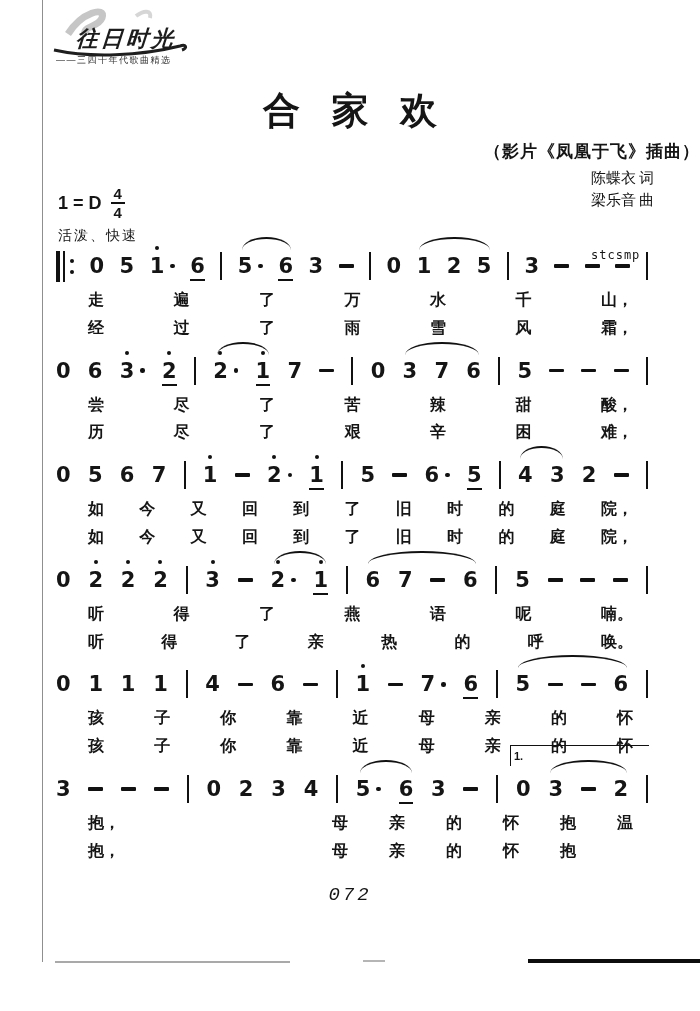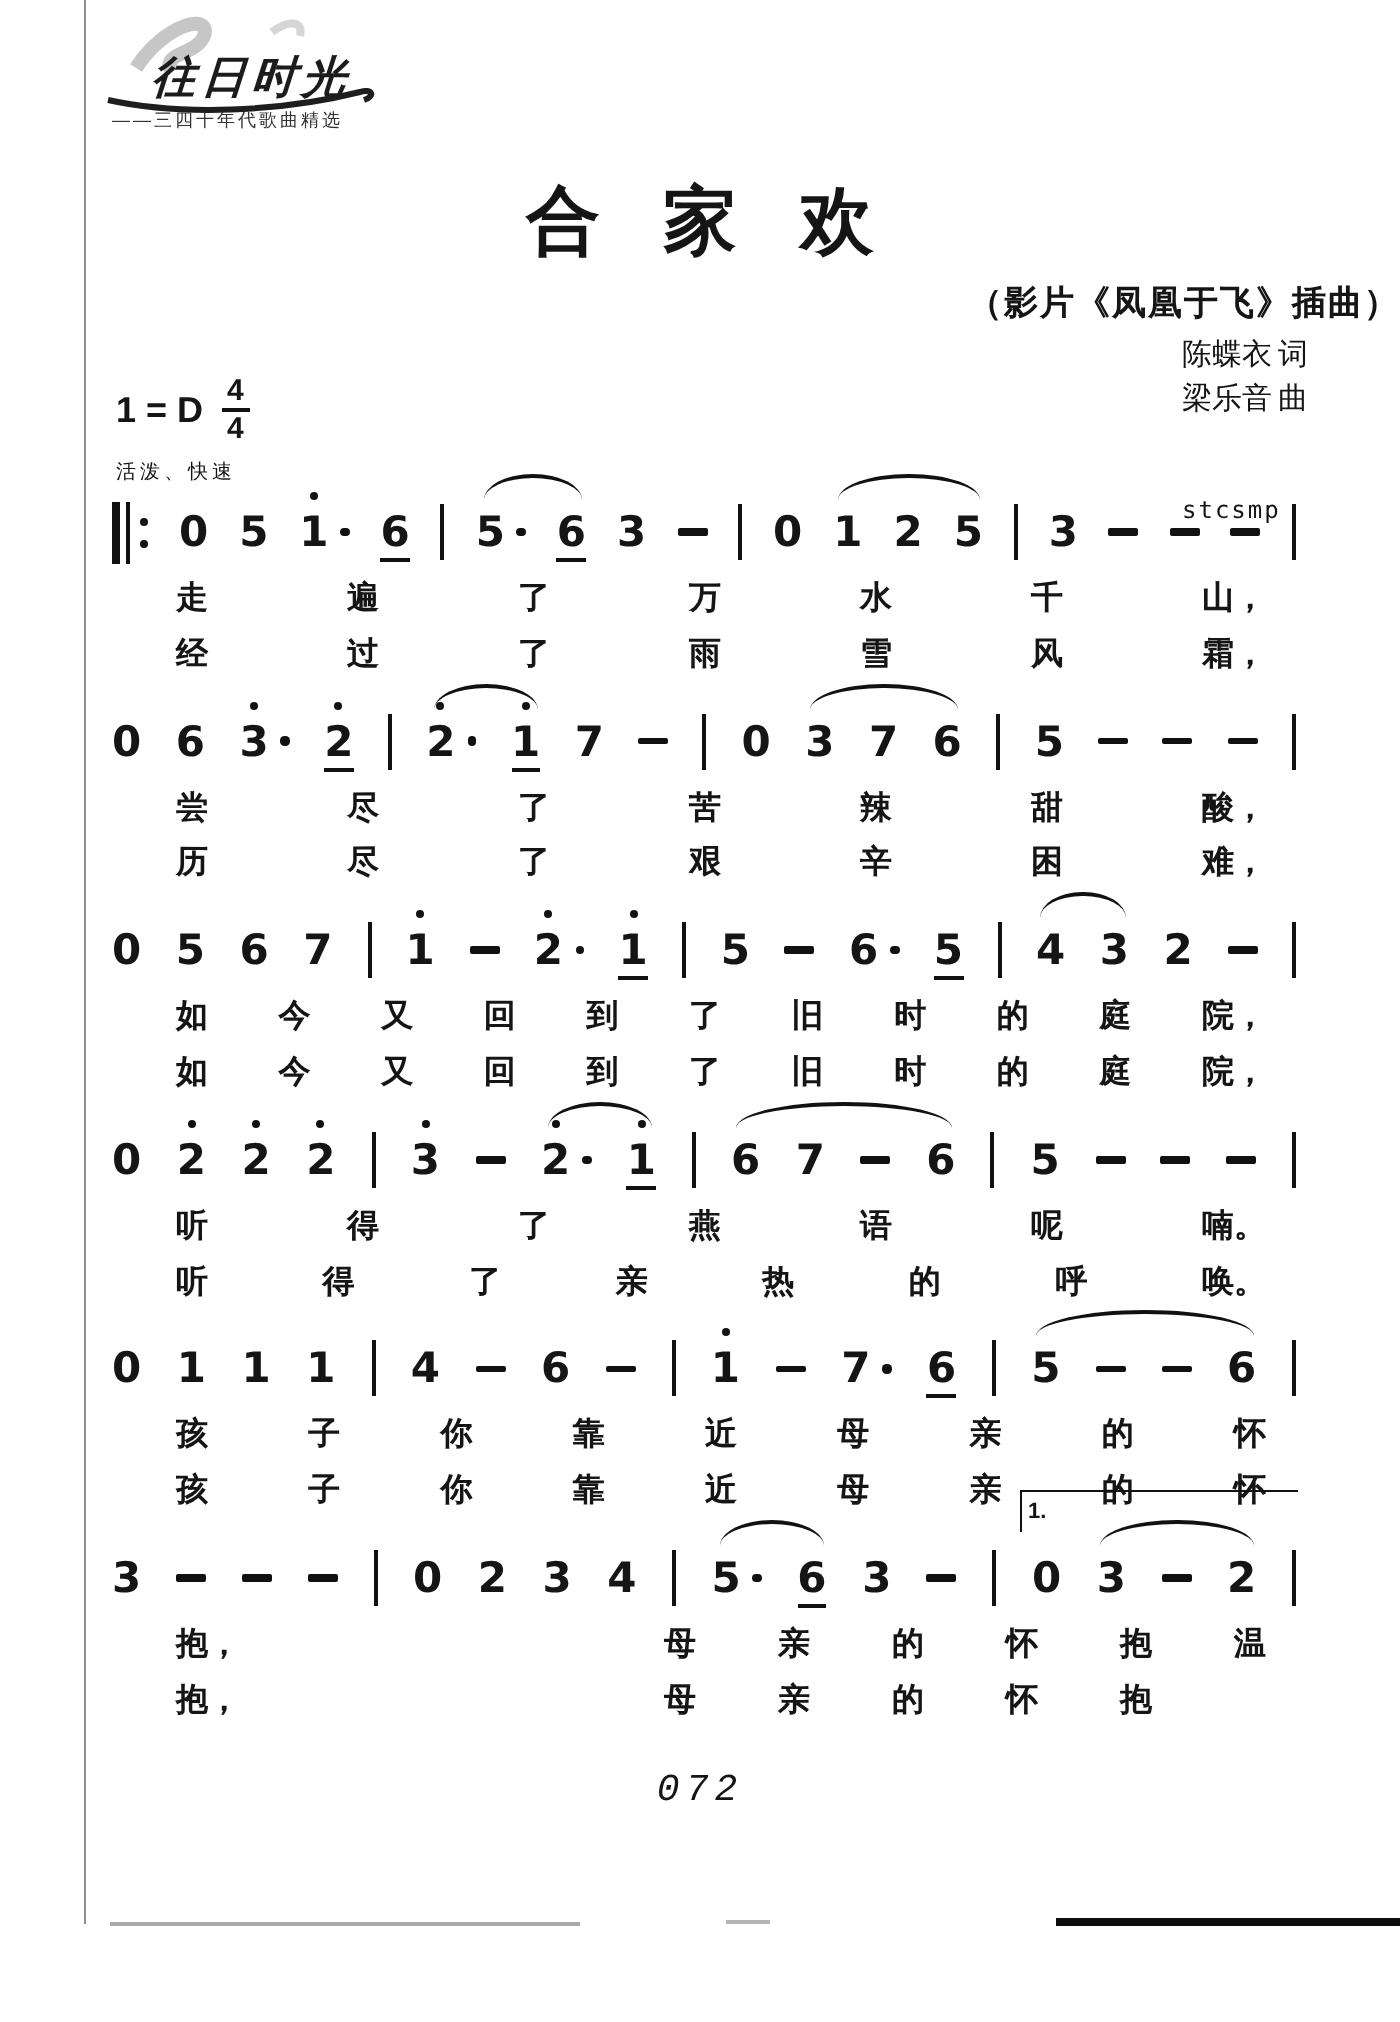--- a/index.html
+++ b/index.html
@@ -19,21 +19,21 @@
   
   .song-title{position:absolute;top:86px;left:0;right:0;text-align:center;}
   .song-title span{font-size:37px;font-weight:bold;letter-spacing:0.85em;margin-left:0.85em;}
   .song-sub{position:absolute;top:140px;left:0;right:0;text-align:right;font-size:17px;letter-spacing:1px;font-weight:bold;}
   
   .meta{position:absolute;top:167px;left:58px;right:46px;display:flex;justify-content:space-between;align-items:center;}
   .keysig{display:flex;align-items:center;font-size:18px;font-weight:bold;}
   .meter{display:inline-flex;flex-direction:column;align-items:center;margin-left:9px;font-size:15px;line-height:1.05;}
   .meter .mt{border-bottom:2px solid #111;padding:0 3px 1px;}
   .meter .mb{padding-top:1px;}
-  .tempo{margin-top:6px;font-size:10px;letter-spacing:2px;}
+  .tempo{margin-top:6px;font-size:14px;letter-spacing:2px;}
   .credits{text-align:left;}
   .credit{display:flex;gap:3px;font-size:15px;line-height:1.45;justify-content:flex-start;}
   .credit.mono{font-family:"DejaVu Sans Mono",monospace;font-weight:normal;letter-spacing:1px;font-size:12px;margin-top:36px;}
   
   .music{position:absolute;left:56px;top:234px;width:600px;}
   .mline{margin-bottom:4px;}
   .nrow{position:relative;display:flex;justify-content:space-between;align-items:center;
         width:592px;height:34px;margin-top:15px;}
   .note{display:inline-flex;align-items:center;}
   .nstack{position:relative;display:inline-block;text-align:center;}

